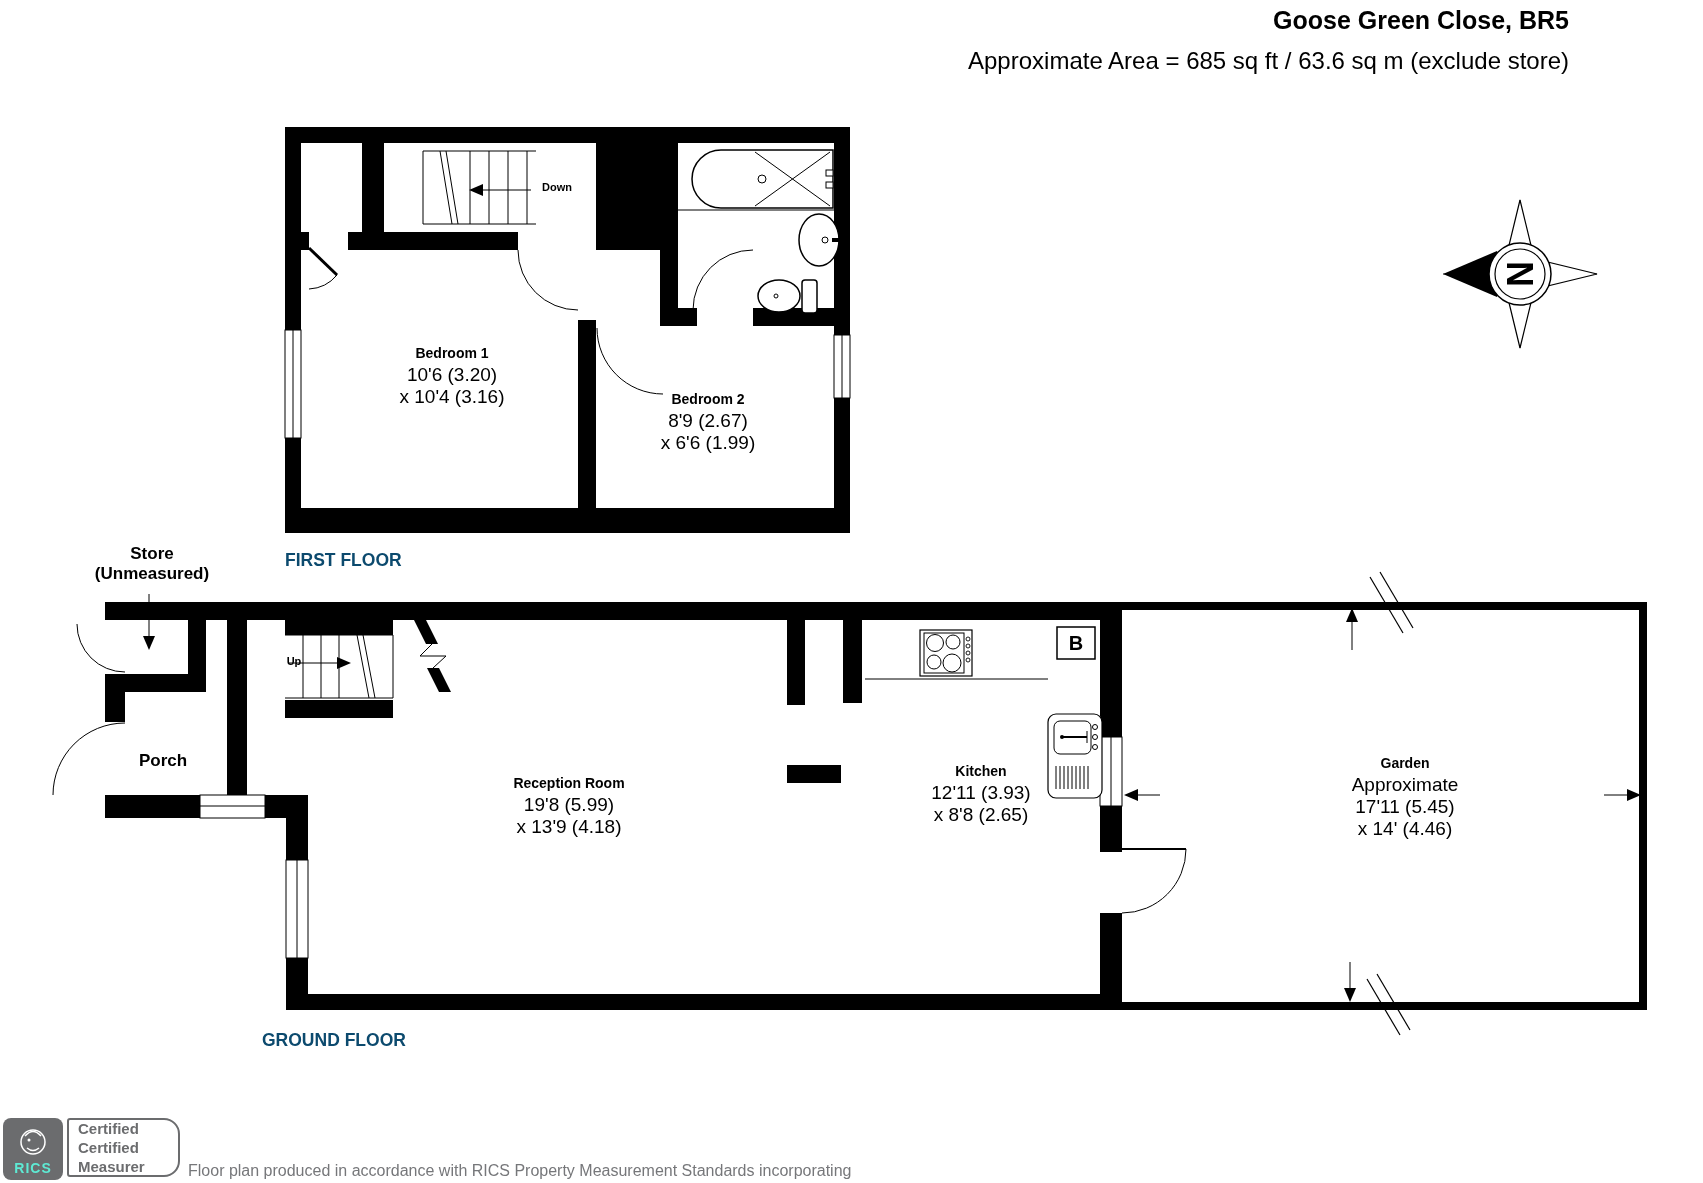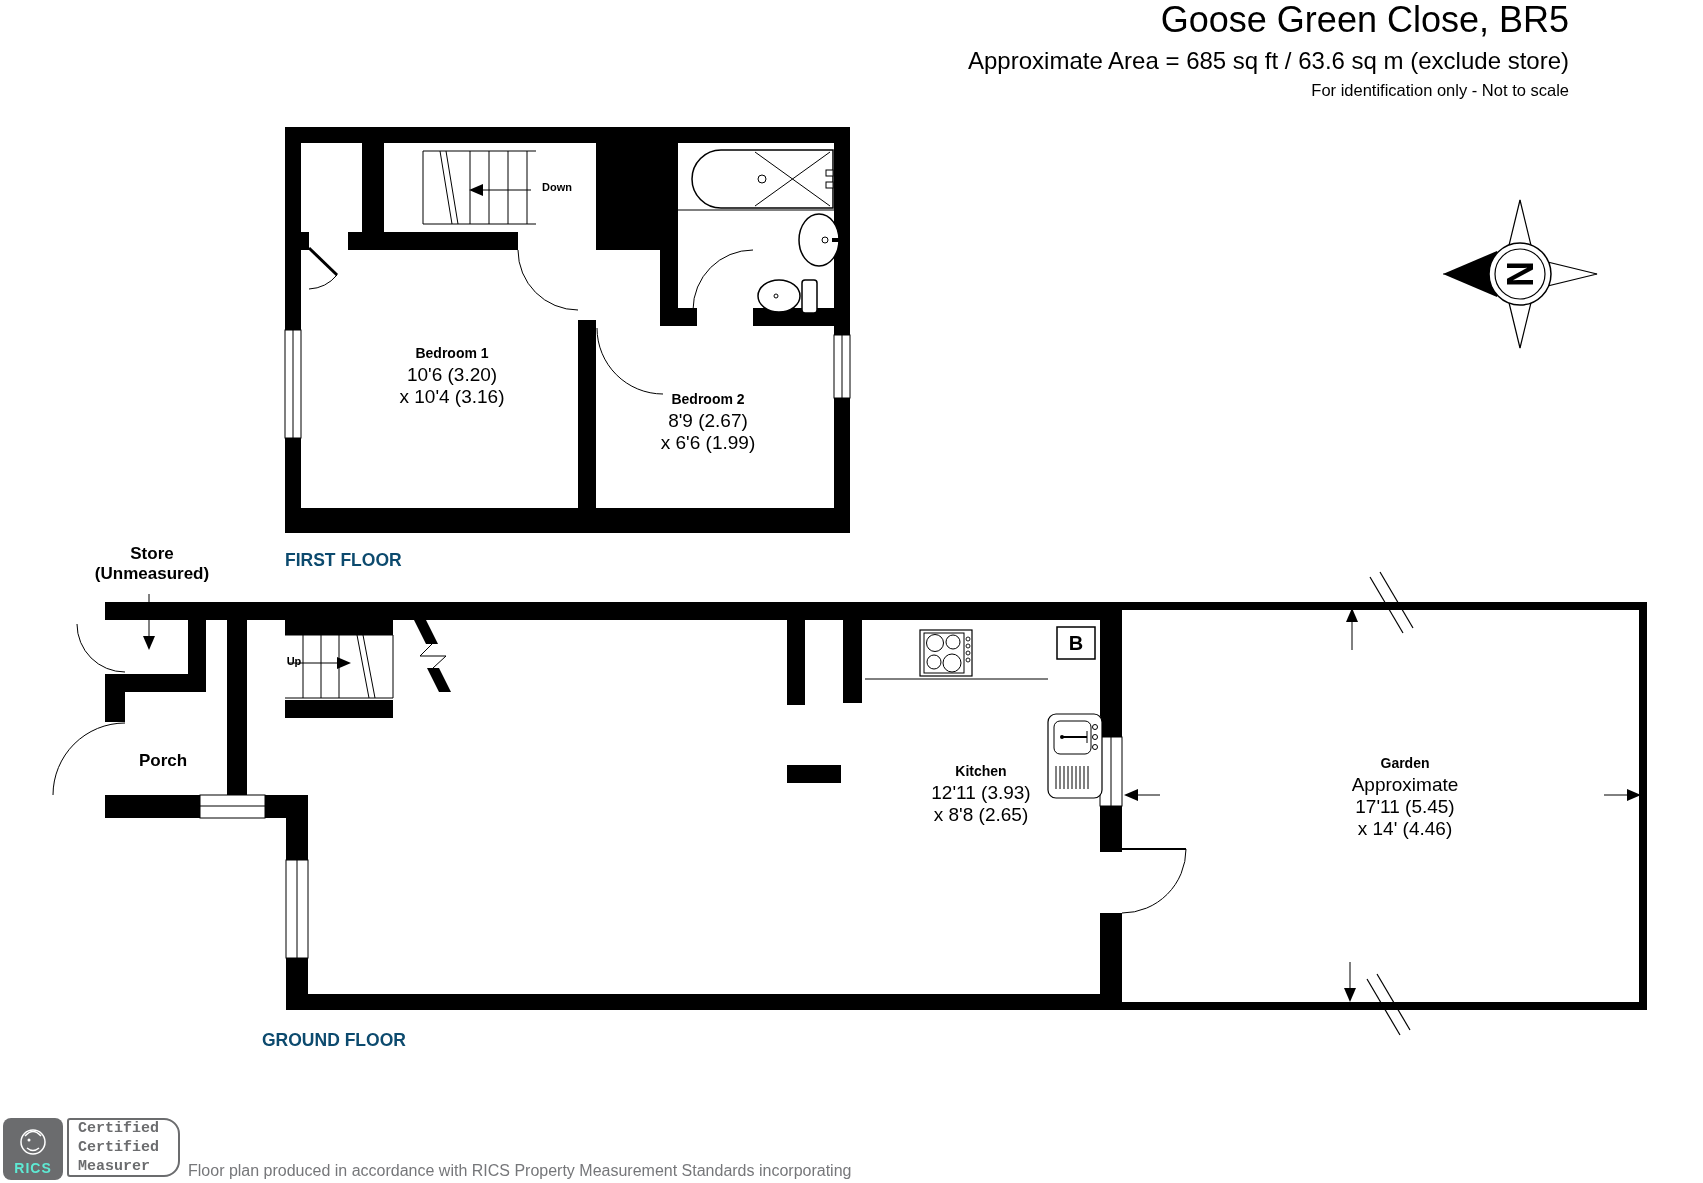--- a/index.html
+++ b/index.html
@@ -1,34 +1,34 @@
 <!DOCTYPE html>
 <html><head>
 <meta charset="utf-8">
 <style>
   html,body{margin:0;padding:0;background:#fff;}
   body{font-family:"Liberation Sans",sans-serif;}
   .page{position:relative;width:1703px;height:1183px;background:#fff;overflow:hidden;}
   svg{position:absolute;left:0;top:0;}
   .hdr{position:absolute;top:0;right:134px;text-align:right;color:#000;}
-  .hdr .title{font-size:36px;font-weight:normal;line-height:40px;}
+  .hdr .title{font-size:25px;font-weight:bold;line-height:40px;}
   .hdr .area{font-size:24px;line-height:30px;margin-top:6px;}
   .hdr .disc{font-size:16.5px;line-height:20px;margin-top:4px;}
   .lblc{position:absolute;transform:translateX(-50%);text-align:center;white-space:nowrap;color:#000;font-size:19px;line-height:22px;}
   .lblc .nm{font-weight:bold;font-size:14px;text-align:center;}
   .floor-lbl{position:absolute;font-weight:bold;font-size:17.5px;color:#0c4a6e;white-space:nowrap;}
   .tag{position:absolute;transform:translateX(-50%);font-weight:bold;color:#000;white-space:nowrap;text-align:center;}
   .tag.store{font-size:17px;line-height:20px;}
   .tag.porch{font-size:17px;}
   .tag.updown{font-size:11px;}
   .tag.boiler{font-size:20px;}
   .rics-box{position:absolute;left:3px;top:1118px;width:60px;height:62px;background:#6b6c6e;border-radius:8px;text-align:center;}
   .rics-box .brand{color:#5eead4;font-weight:bold;font-size:14px;letter-spacing:1px;position:absolute;bottom:4px;left:0;right:0;}
   .badge{position:absolute;left:67px;top:1118px;width:100px;height:55px;border:2.5px solid #6b6c6e;border-radius:3px 16px 16px 3px;background:#fff;
-         display:flex;flex-direction:column;justify-content:center;padding-left:9px;color:#6b6c6e;font-weight:bold;font-size:15px;line-height:19px;font-family:Liberation Mono, monospace;}
+         display:flex;flex-direction:column;justify-content:center;padding-left:9px;color:#6b6c6e;font-weight:bold;font-size:15px;line-height:19px;}
   .foot-text{position:absolute;left:188px;top:1116px;color:#76777a;font-size:16px;line-height:22px;white-space:pre;}
 </style>
 </head>
 <body>
 
 <div class="page">
 
   <svg width="1703" height="1183" viewBox="0 0 1703 1183">
 
     <g>
@@ -242,38 +242,42 @@
       <polygon points="1443,274 1497,251 1497,297" fill="#000"></polygon>
       <circle cx="1520" cy="274" r="31" fill="#fff" stroke="#000" stroke-width="1.5"></circle>
       <circle cx="1520" cy="274" r="25" fill="none" stroke="#000" stroke-width="1.2"></circle>
       <text x="1520" y="287" text-anchor="middle" font-family="Liberation Sans, sans-serif" font-size="36" font-weight="bold" fill="#000" transform="rotate(-90 1520 274)">N</text>
     </g>
   </svg>
 
   <div class="hdr">
     <div class="title">Goose Green Close, BR5</div>
     <div class="area">Approximate Area = 685 sq ft / 63.6 sq m (exclude store)</div>
-    <div class="disc">For identification only - Not to scale</div>
   </div>
 
   <div class="floor-lbl" style="left:285px;top:550px;">FIRST FLOOR</div>
   <div class="floor-lbl" style="left:262px;top:1030px;">GROUND FLOOR</div>
 
   <div class="lblc" style="left:452px;top:342px;">
     <div class="nm">Bedroom 1</div>
     <div>10'6 (3.20)</div>
     <div>x 10'4 (3.16)</div>
   </div>
 
   <div class="lblc" style="left:708px;top:388px;">
     <div class="nm">Bedroom 2</div>
     <div>8'9 (2.67)</div>
     <div>x 6'6 (1.99)</div>
   </div>
 
+  <div class="lblc" style="left:569px;top:772px;">
+    <div class="nm">Reception Room</div>
+    <div>19'8 (5.99)</div>
+    <div>x 13'9 (4.18)</div>
+  </div>
 
   <div class="lblc" style="left:981px;top:760px;">
     <div class="nm">Kitchen</div>
     <div>12'11 (3.93)</div>
     <div>x 8'8 (2.65)</div>
   </div>
 
   <div class="lblc" style="left:1405px;top:752px;">
     <div class="nm">Garden</div>
     <div>Approximate</div>

